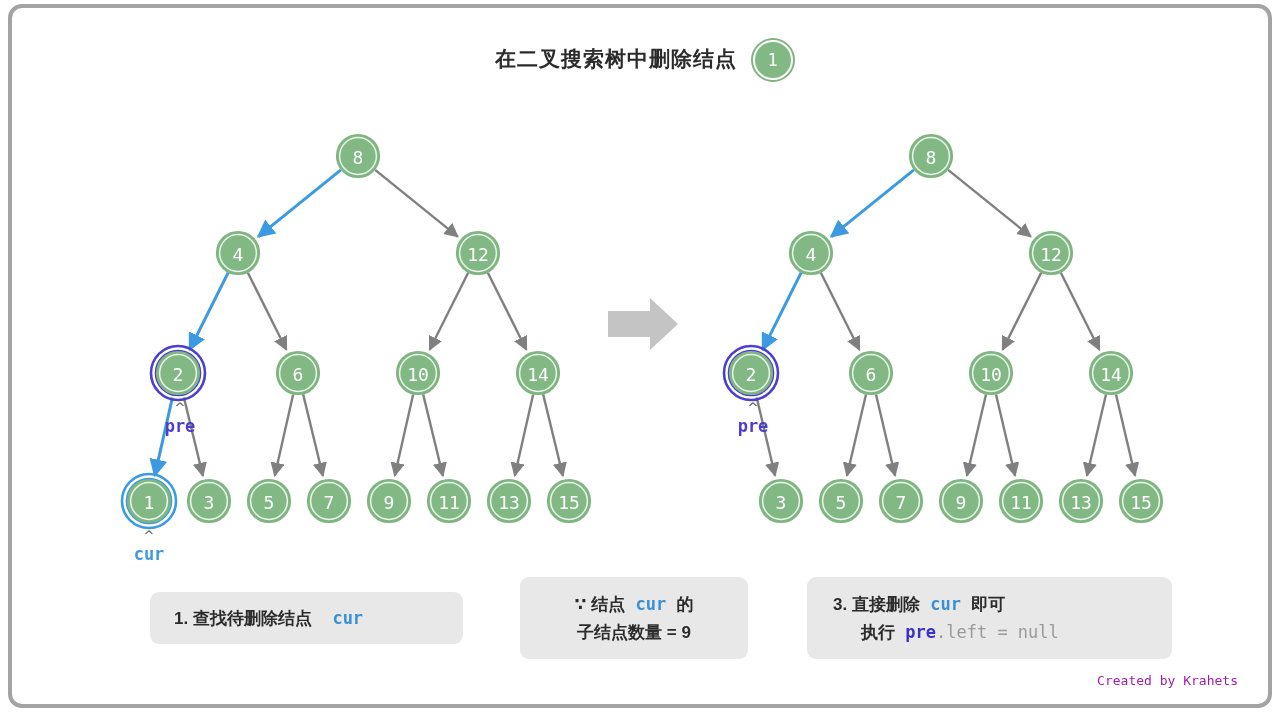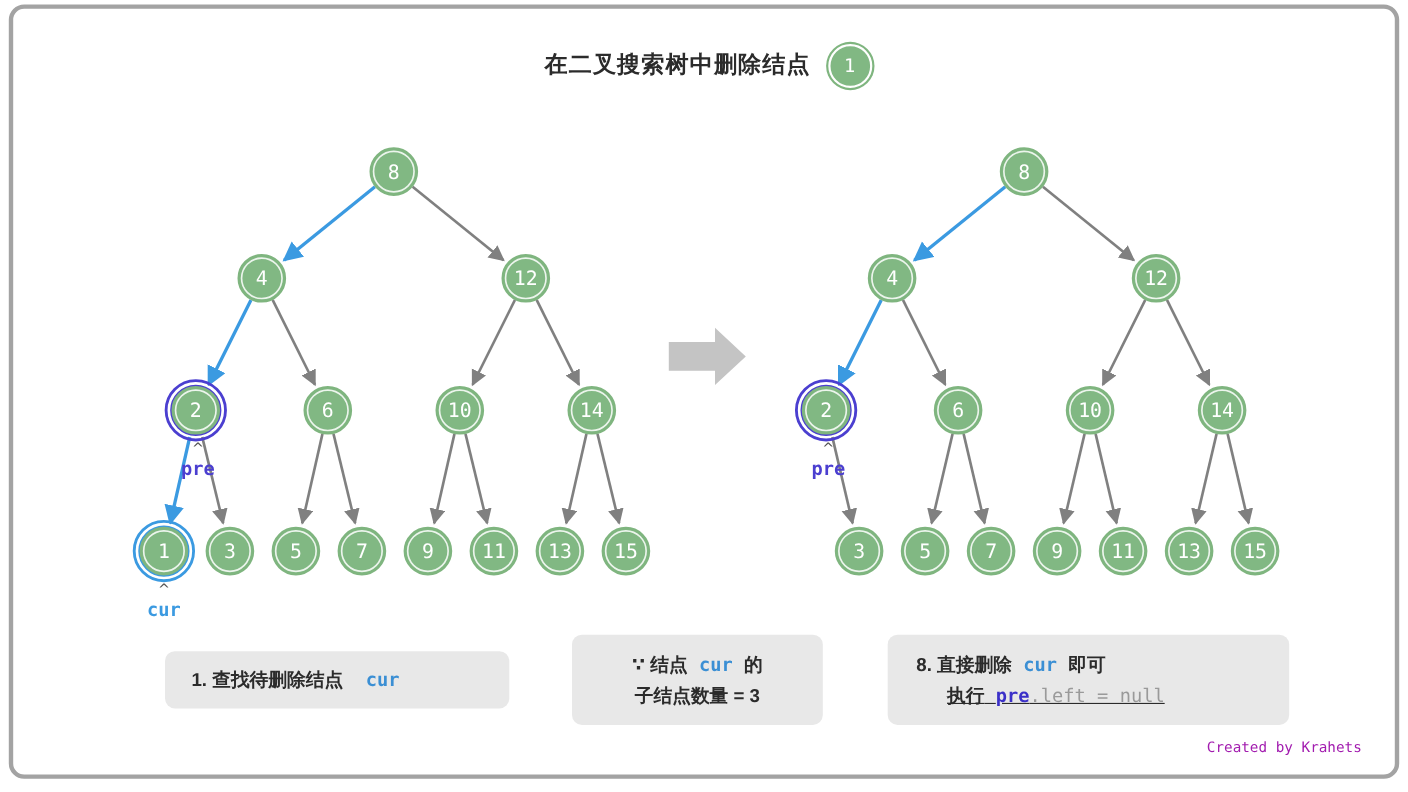--- a/index.html
+++ b/index.html
@@ -37,26 +37,26 @@
     <span>在二叉搜索树中删除结点</span><span class="badge">1</span>
   </div>
   <div id="credit">Created by Krahets</div>
 
   <div class="capbox" id="cap1" style="left:138px;top:584px;width:313px;height:52px;padding:0 24px;">
     <div class="capline"><span>1. 查找待删除结点</span><span class="mono c-cur">&nbsp; <span>cur</span></span></div>
   </div>
 
   <div class="capbox" id="cap2" style="left:508px;top:569px;width:228px;height:82px;padding:0 22px;align-items:center;text-align:center;">
     <div class="capline"><span>∵ 结点</span><span class="mono c-cur">&nbsp;<span>cur</span>&nbsp;</span><span>的</span></div>
-    <div class="capline" style="margin-top:5px;">子结点数量 = 3</div>
+    <div class="capline" style="margin-top:5px;">子结点数量 = 9</div>
   </div>
 
   <div class="capbox" id="cap3" style="left:795px;top:569px;width:365px;height:82px;padding:0 26px;">
-    <div class="capline"><span>8. 直接删除</span><span class="mono c-cur">&nbsp;<span>cur</span>&nbsp;</span><span>即可</span></div>
-    <div class="capline" style="margin-top:5px;padding-left:28px;text-decoration:underline;"><span>执行</span><span class="mono c-pre">&nbsp;<span>pre</span></span><span class="mono c-gray">.left = null</span></div>
+    <div class="capline"><span>3. 直接删除</span><span class="mono c-cur">&nbsp;<span>cur</span>&nbsp;</span><span>即可</span></div>
+    <div class="capline" style="margin-top:5px;padding-left:28px;"><span>执行</span><span class="mono c-pre">&nbsp;<span>pre</span></span><span class="mono c-gray">.left = null</span></div>
   </div>
 </div>
 
 <svg id="canvas">
   <defs>
     <marker id="ah-gray" markerWidth="7" markerHeight="7" refX="5.4" refY="3" orient="auto">
       <path d="M0,0 L6,3 L0,6 z" fill="#808080"></path>
     </marker>
     <marker id="ah-blue" markerWidth="7" markerHeight="7" refX="5.4" refY="3" orient="auto">
       <path d="M0,0 L6,3 L0,6 z" fill="#3b9ae1"></path>

